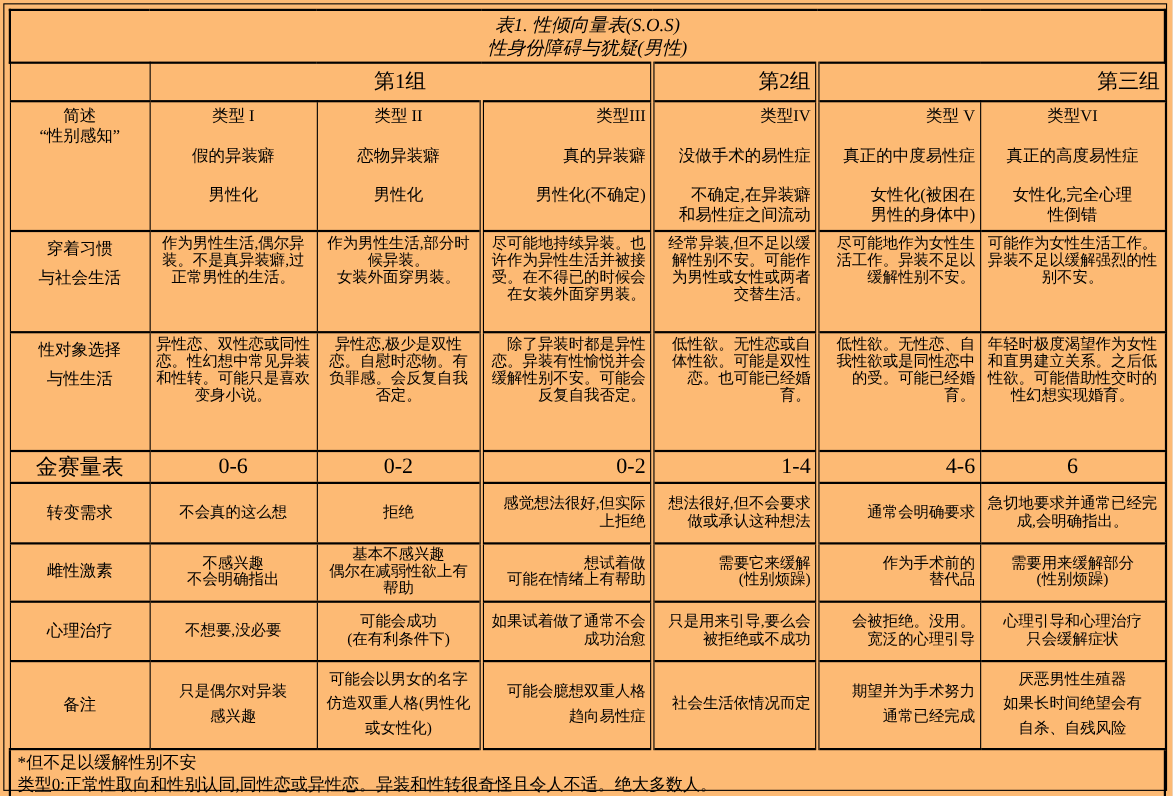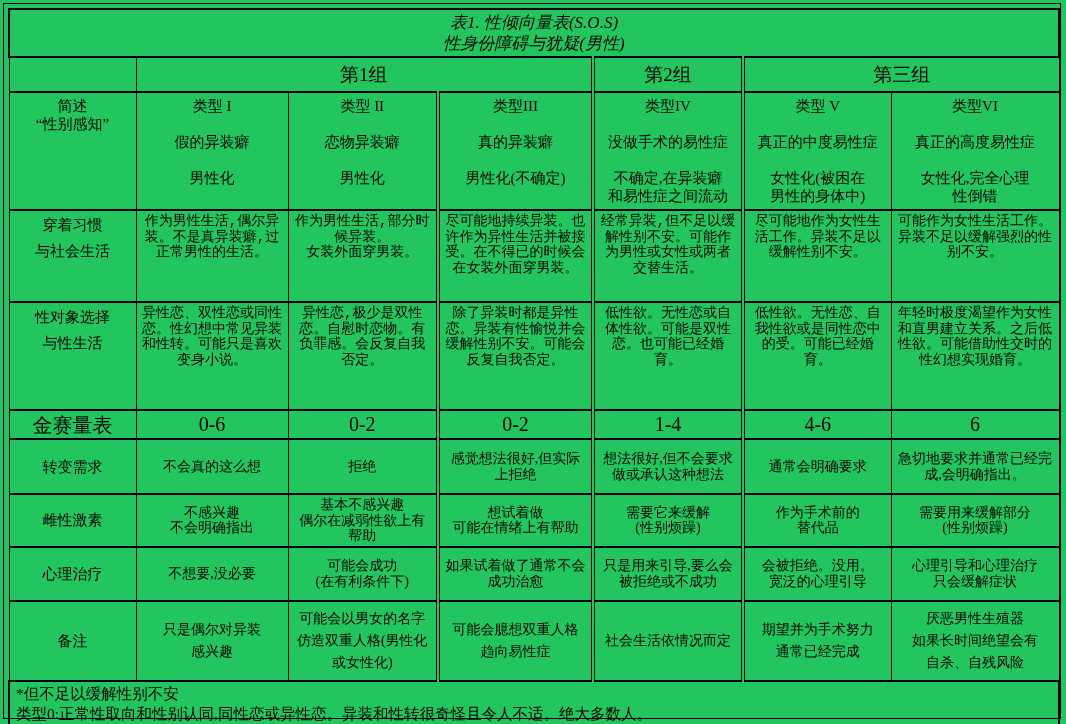--- a/index.html
+++ b/index.html
@@ -1,27 +1,27 @@
 <!DOCTYPE html>
 <html><head>
 <meta charset="utf-8">
 <style>
   html,body{margin:0;padding:0;background:#e8e8e8;}
-  .screen{position:relative;width:1066px;height:724px;background:#22c55e;overflow:hidden;
+  .screen{position:relative;width:1066px;height:724px;background:#fdba74;overflow:hidden;
           font-family:"Liberation Serif","DejaVu Serif",serif;color:#000;}
   .frame{position:absolute;left:3px;top:3px;right:5px;bottom:5px;border:1px solid #000;}
   table.sos{position:absolute;left:4px;top:4px;width:1050px;border-collapse:collapse;table-layout:fixed;}
   td{border:2px solid #000;padding:2px 4px;vertical-align:middle;text-align:center;
      white-space:pre-line;overflow:hidden;font-size:14px;line-height:15.5px;}
   td.thin-v{border-left-width:1px;border-right-width:1px;}
-  td.dl{border-left:4px double #000;}
+  td.dl{border-left:4px double #000;text-align:right;}
   tr.title-row td{font-style:italic;font-size:17px;line-height:21px;border-bottom:2px solid #000;}
   tr.group-row td{font-size:19px;}
   tr.types-row td{vertical-align:top;font-size:15px;line-height:18px;padding-top:4px;}
-  tr.para-top td{vertical-align:top;padding-top:3px;font-family:Liberation Mono, monospace;}
+  tr.para-top td{vertical-align:top;padding-top:3px;}
   td.rowlabel{font-size:15px;line-height:26px;vertical-align:middle;}
   tr.kinsey-row td{font-size:20px;}
   tr.footer-row td{text-align:left;vertical-align:top;font-size:15.5px;line-height:20px;padding:2px 6px;}
 </style>
 </head>
 <body>
 
 <div class="screen">
   <div class="frame">
     <table class="sos">

